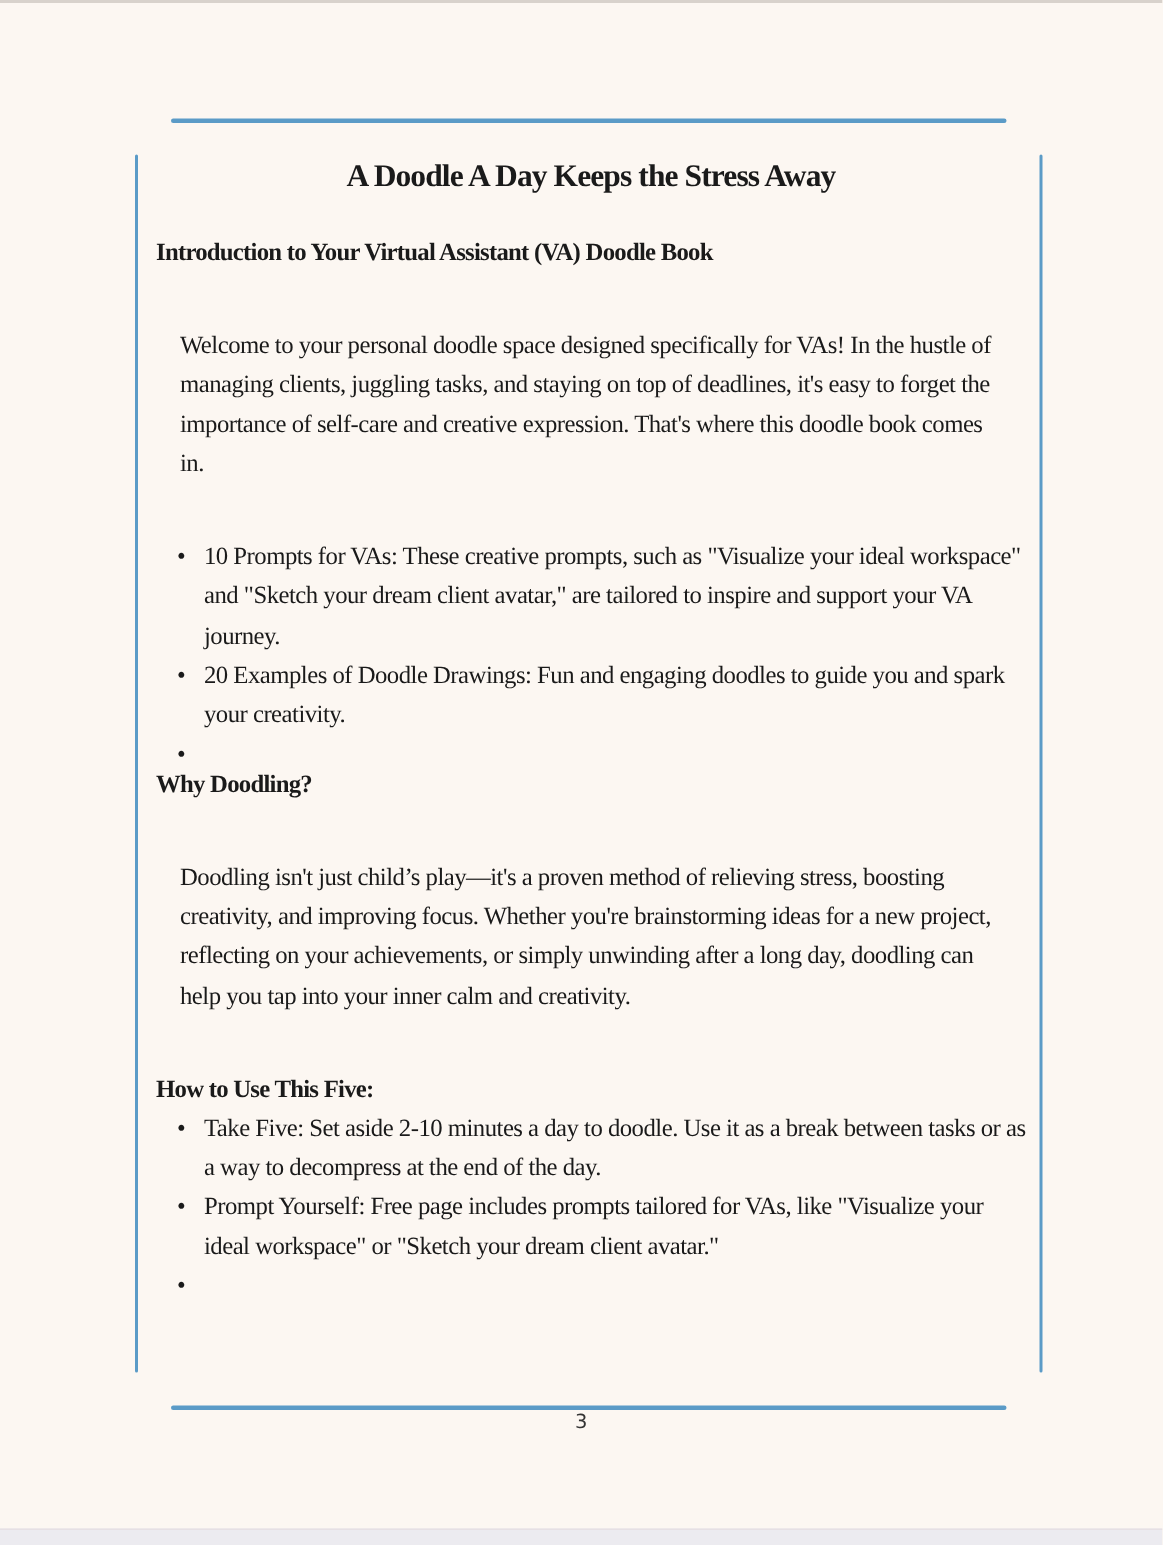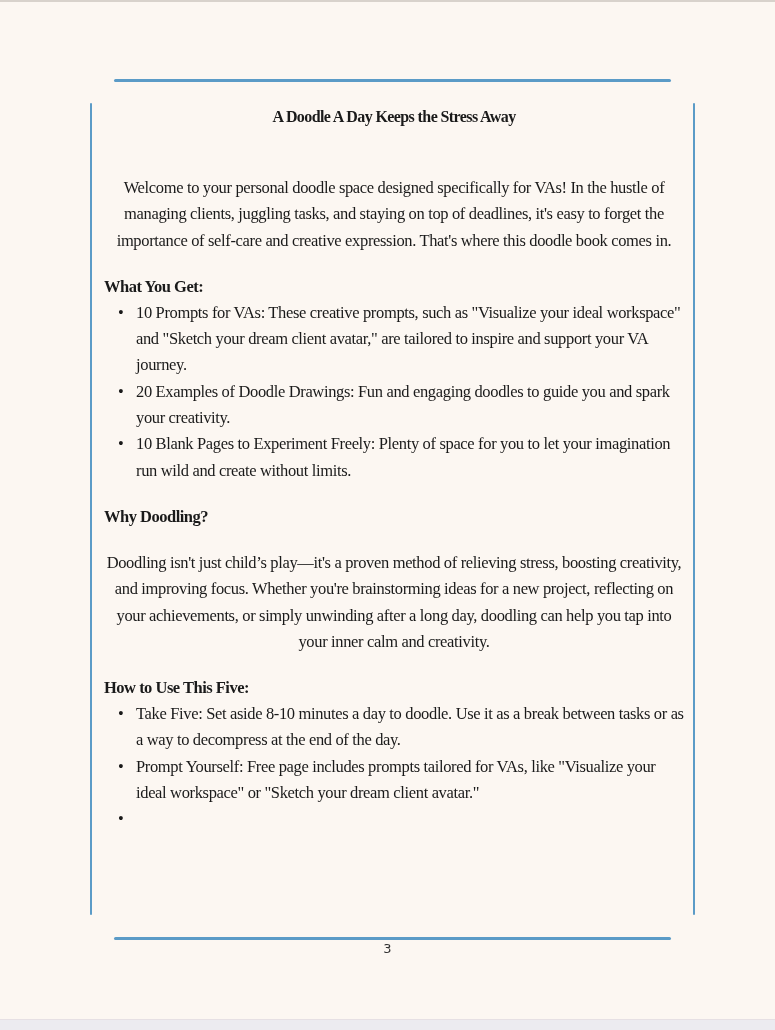--- a/index.html
+++ b/index.html
@@ -47,38 +47,37 @@
 
     .content {
       position: absolute;
       left: 104px;
       top: 100px;
       width: 580px;
       letter-spacing: -0.35px;
     }
     .title {
       text-align: center;
-      font-size: 16px;
+      font-size: 21px;
       font-weight: bold;
       margin: 0 0 0 0;
       line-height: 34px;
       letter-spacing: -0.6px;
     }
     .subhead {
       font-size: 16.5px;
       font-weight: bold;
       margin: 0;
       line-height: 26px;
       letter-spacing: -0.5px;
     }
     p.body {
       font-size: 16.5px;
       line-height: 26.3px;
-      margin: 0;
-      text-align: center;
+      margin: 16px;
     }
     ul.bullets {
       margin: 0;
       padding: 0 0 0 32px;
       list-style: none;
     }
     ul.bullets li {
       position: relative;
       font-size: 16.5px;
       line-height: 26.3px;
@@ -106,53 +105,52 @@
 
 <div class="hrule top"></div>
 <div class="vrule left"></div>
 <div class="vrule right"></div>
 <div class="hrule bottom"></div>
 
 <div class="content">
   <h1 class="title">A Doodle A Day Keeps the Stress Away</h1>
 
   <div style="height:21px"></div>
+  <h2 class="subhead">Introduction to Your Virtual Assistant (VA) Doodle Book</h2>
 
   <div style="height:20px"></div>
   <p class="body">Welcome to your personal doodle space designed specifically for VAs! In the hustle of managing clients, juggling tasks, and staying on top of deadlines, it's easy to forget the importance of self-care and creative expression. That's where this doodle book comes in.</p>
 
   <div style="height:20px"></div>
-  <h2 class="subhead">What You Get:</h2>
   <ul class="bullets">
     <li>
       <span class="bullet">•</span>
       <span>10 Prompts for VAs: These creative prompts, such as "Visualize your ideal workspace" and "Sketch your dream client avatar," are tailored to inspire and support your VA journey.</span>
     </li>
     <li>
       <span class="bullet">•</span>
       <span>20 Examples of Doodle Drawings: Fun and engaging doodles to guide you and spark your creativity.</span>
     </li>
     <li>
       <span class="bullet">•</span>
-      <span>10 Blank Pages to Experiment Freely: Plenty of space for you to let your imagination run wild and create without limits.</span>
     </li>
   </ul>
 
   <div style="height:20px"></div>
   <h2 class="subhead">Why Doodling?</h2>
 
   <div style="height:20px"></div>
   <p class="body">Doodling isn't just child’s play—it's a proven method of relieving stress, boosting creativity, and improving focus. Whether you're brainstorming ideas for a new project, reflecting on your achievements, or simply unwinding after a long day, doodling can help you tap into your inner calm and creativity.</p>
 
   <div style="height:20px"></div>
   <h2 class="subhead">How to Use This Five:</h2>
   <ul class="bullets">
     <li>
       <span class="bullet">•</span>
-      <span>Take Five: Set aside 8-10 minutes a day to doodle. Use it as a break between tasks or as a way to decompress at the end of the day.</span>
+      <span>Take Five: Set aside 2-10 minutes a day to doodle. Use it as a break between tasks or as a way to decompress at the end of the day.</span>
     </li>
     <li>
       <span class="bullet">•</span>
       <span>Prompt Yourself: Free page includes prompts tailored for VAs, like "Visualize your ideal workspace" or "Sketch your dream client avatar."</span>
     </li>
     <li>
       <span class="bullet">•</span>
     </li>
   </ul>
 </div>

